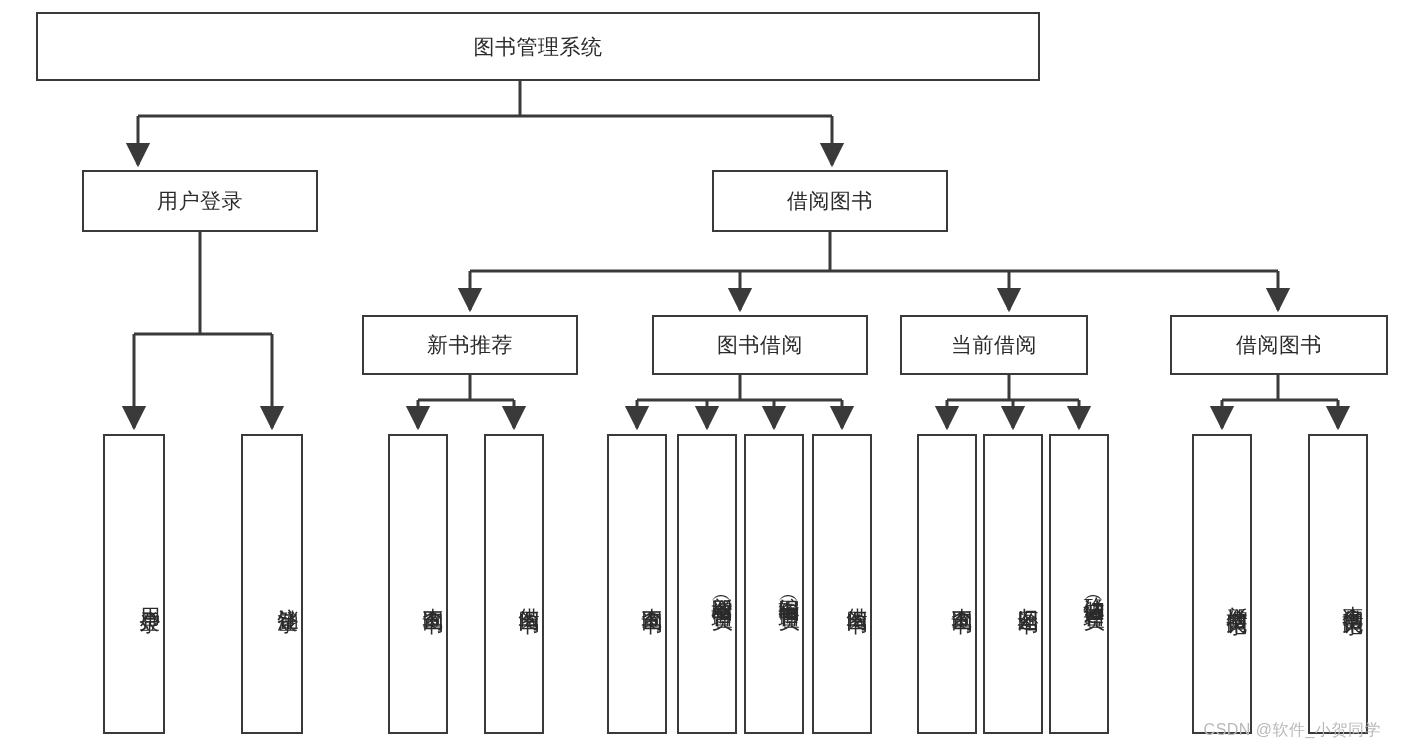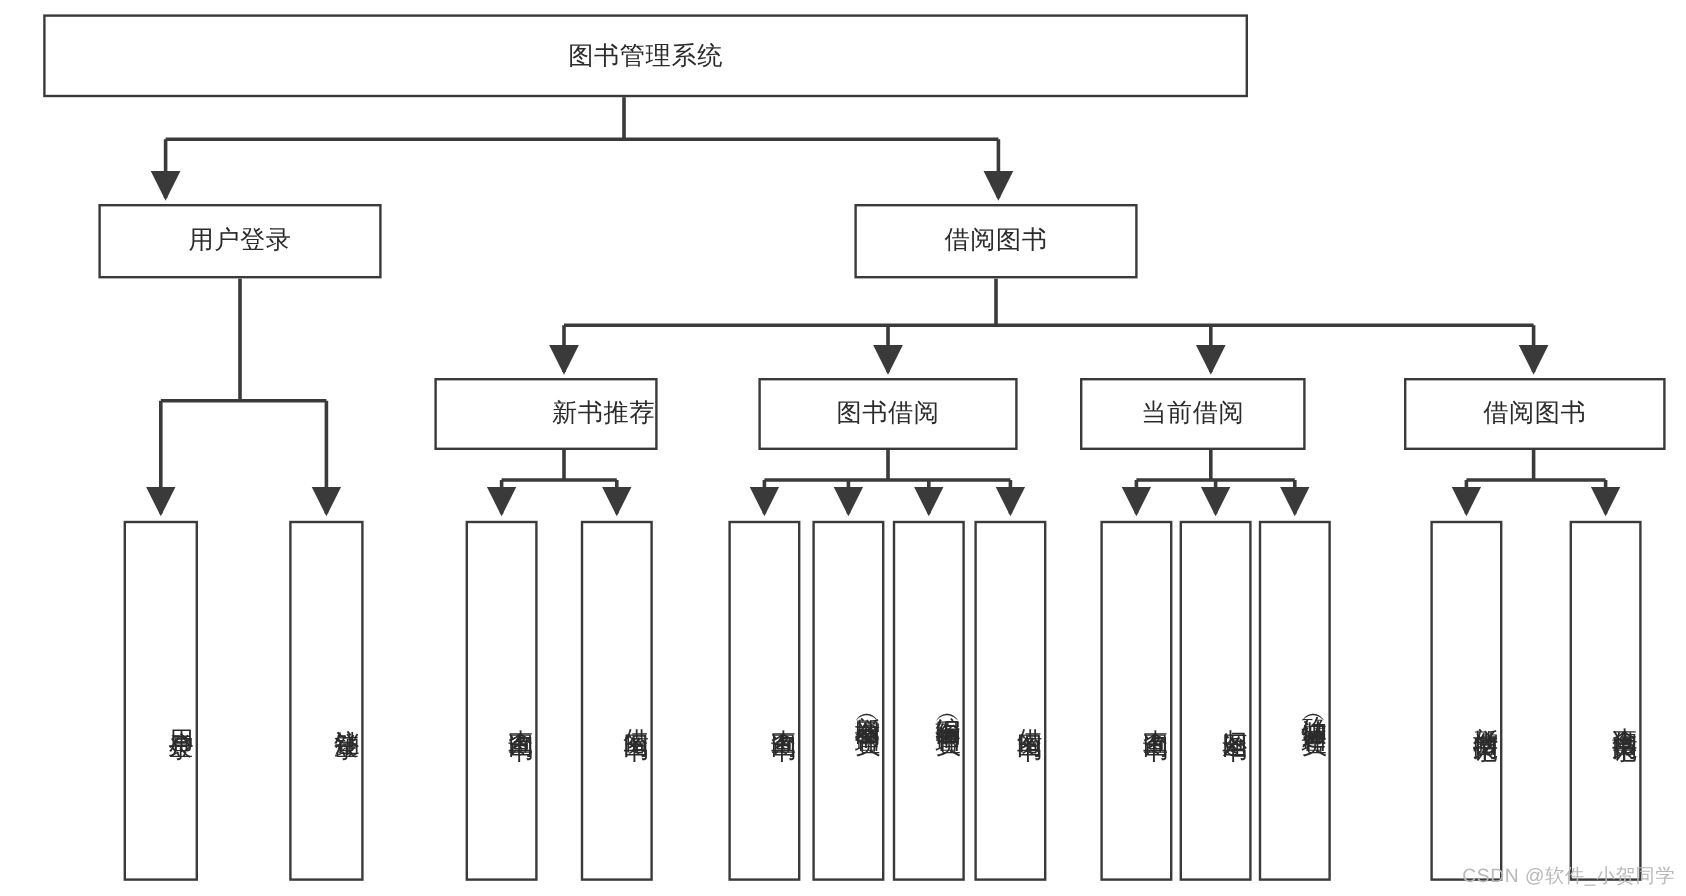--- a/index.html
+++ b/index.html
@@ -56,21 +56,21 @@
   .node.vert .vlabel {
     writing-mode: vertical-rl;
     text-orientation: upright;
     white-space: nowrap;
   }
   .node.horiz .hlabel {
     white-space: nowrap;
   }
   #watermark {
     position: absolute;
-    right: 9px;
+    right: 24px;
     bottom: 6px;
     font-size: 16px;
     color: #b9b9b9;
     letter-spacing: 0.5px;
     z-index: 3;
     white-space: nowrap;
   }
 </style>
 </head>
 <body>
@@ -131,24 +131,24 @@
     <span class="hlabel">图书管理系统</span>
   </div>
 
   <div class="node horiz" style="left:82px; top:170px; width:236px; height:62px;">
     <span class="hlabel">用户登录</span>
   </div>
   <div class="node horiz" style="left:712px; top:170px; width:236px; height:62px;">
     <span class="hlabel">借阅图书</span>
   </div>
 
-  <div class="node horiz" style="left:362px; top:315px; width:186px; height:60px;justify-content:flex-end;">
+  <div class="node horiz" style="left:362px; top:315px; width:216px; height:60px;">
     <span class="hlabel">新书推荐</span>
   </div>
-  <div class="node horiz" style="left:632px; top:315px; width:216px; height:60px;">
+  <div class="node horiz" style="left:652px; top:315px; width:216px; height:60px;">
     <span class="hlabel">图书借阅</span>
   </div>
   <div class="node horiz" style="left:900px; top:315px; width:188px; height:60px;">
     <span class="hlabel">当前借阅</span>
   </div>
   <div class="node horiz" style="left:1170px; top:315px; width:218px; height:60px;">
     <span class="hlabel">借阅图书</span>
   </div>
 
   <div class="node vert" style="left:103px; top:434px; width:62px; height:300px;">

